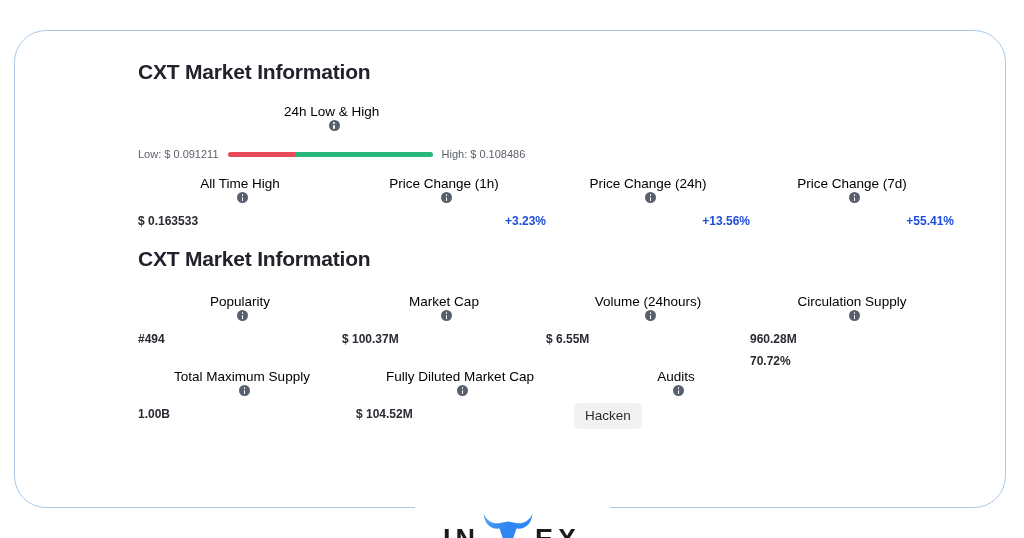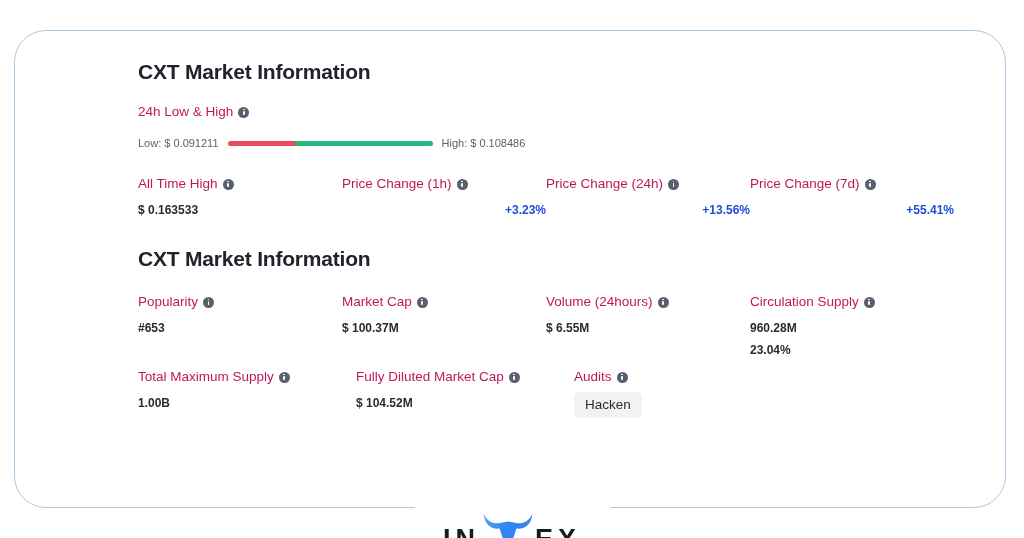--- a/index.html
+++ b/index.html
@@ -84,25 +84,26 @@
     left: 4.6px;
     top: 4.8px;
     width: 1.8px;
     height: 4px;
     border-radius: 1px;
     background: #ffffff;
   }
 
   .field-label {
     font-size: 13.5px;
-    color: #be185d;
+    color: #000000;
     display: flex;
     align-items: center;
     white-space: nowrap;
     line-height: 16px;
+    flex-direction: column;
   }
   .field-value {
     font-size: 12px;
     color: #2a2a33;
     margin-top: 9px;
     line-height: 19px;
     white-space: nowrap;
     font-weight: bold;
   }
   .field-value.green { color: #1d4ed8; text-align: right; }
@@ -245,21 +246,21 @@
   </div>
 
   <h1 id="title-2" class="section-title">CXT Market Information</h1>
 
   <div class="stats-row" id="row-stats1">
     <div class="stat-cell">
       <div class="field-label">
         <span>Popularity</span>
         <span class="info-icon"></span>
       </div>
-      <div class="field-value">#653</div>
+      <div class="field-value">#494</div>
     </div>
     <div class="stat-cell">
       <div class="field-label">
         <span>Market Cap</span>
         <span class="info-icon"></span>
       </div>
       <div class="field-value">$ 100.37M</div>
     </div>
     <div class="stat-cell">
       <div class="field-label">
@@ -267,21 +268,21 @@
         <span class="info-icon"></span>
       </div>
       <div class="field-value">$ 6.55M</div>
     </div>
     <div class="stat-cell">
       <div class="field-label">
         <span>Circulation Supply</span>
         <span class="info-icon"></span>
       </div>
       <div class="field-value">960.28M</div>
-      <div class="field-value" style="margin-top:3px;">23.04%</div>
+      <div class="field-value" style="margin-top:3px;">70.72%</div>
     </div>
   </div>
 
   <div class="stats-row" id="row-stats2">
     <div class="stat-cell wide">
       <div class="field-label">
         <span>Total Maximum Supply</span>
         <span class="info-icon"></span>
       </div>
       <div class="field-value">1.00B</div>

